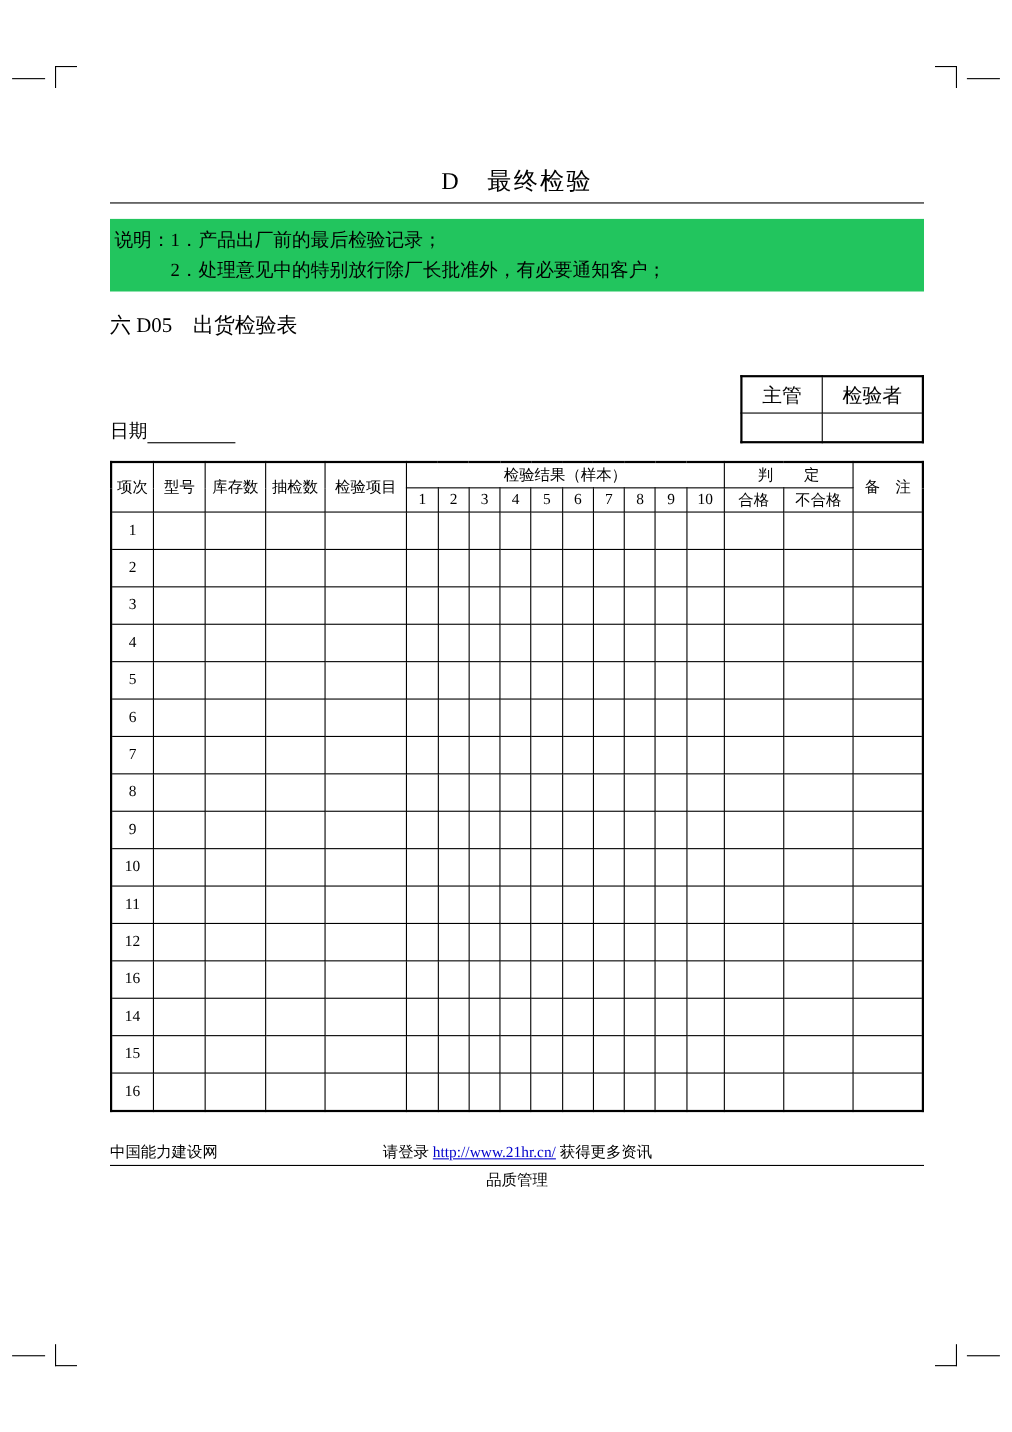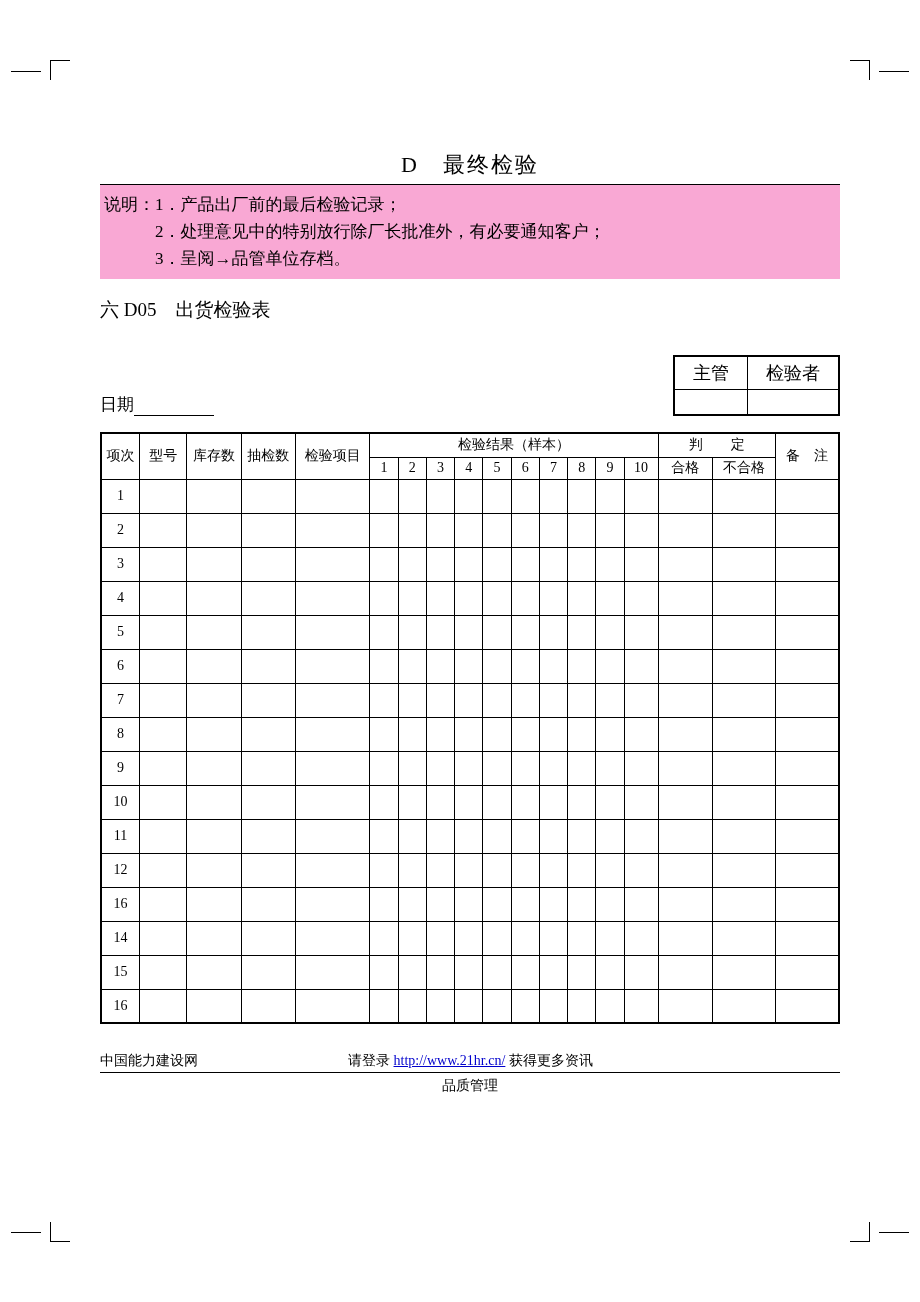--- a/index.html
+++ b/index.html
@@ -31,21 +31,22 @@
       right: 80px;
     }
     .title-row {
       text-align: center;
       font-size: 22px;
       padding-bottom: 4px;
       border-bottom: 1px solid #000;
       letter-spacing: 2px;
     }
     .instructions {
-      background: #f9a8d4;
+      background: #22c55e;
+      margin-top: 14px;
       padding: 6px 4px 6px 4px;
       font-size: 17px;
       line-height: 1.6;
     }
     .inst-line { white-space: pre; }
     .subtitle {
       font-size: 19px;
       margin-top: 18px;
       margin-bottom: 32px;
     }
@@ -125,21 +126,20 @@
 <div class="crop-bl"></div>
 <div class="crop-br"></div>
 
 <div class="page">
 
   <div class="title-row">D　最终检验</div>
 
   <div class="instructions">
     <div class="inst-line"><span>说明：</span><span>1．产品出厂前的最后检验记录；</span></div>
     <div class="inst-line">　　　<span>2．处理意见中的特别放行除厂长批准外，有必要通知客户；</span></div>
-    <div class="inst-line">　　　<span>3．呈阅→品管单位存档。</span></div>
   </div>
 
   <div class="subtitle">六 D05　出货检验表</div>
 
   <div class="header-row">
     <div class="date-label">
       <span>日期</span><span class="date-line"></span>
     </div>
     <table class="sign-table">
       <tbody>

